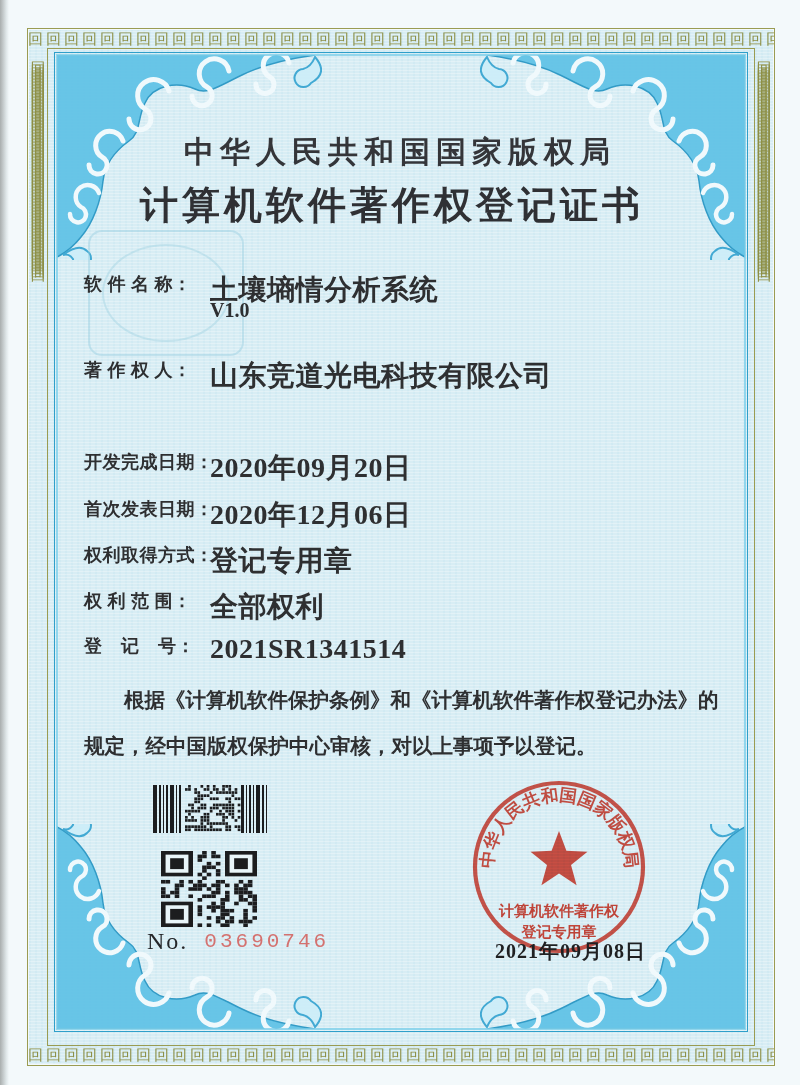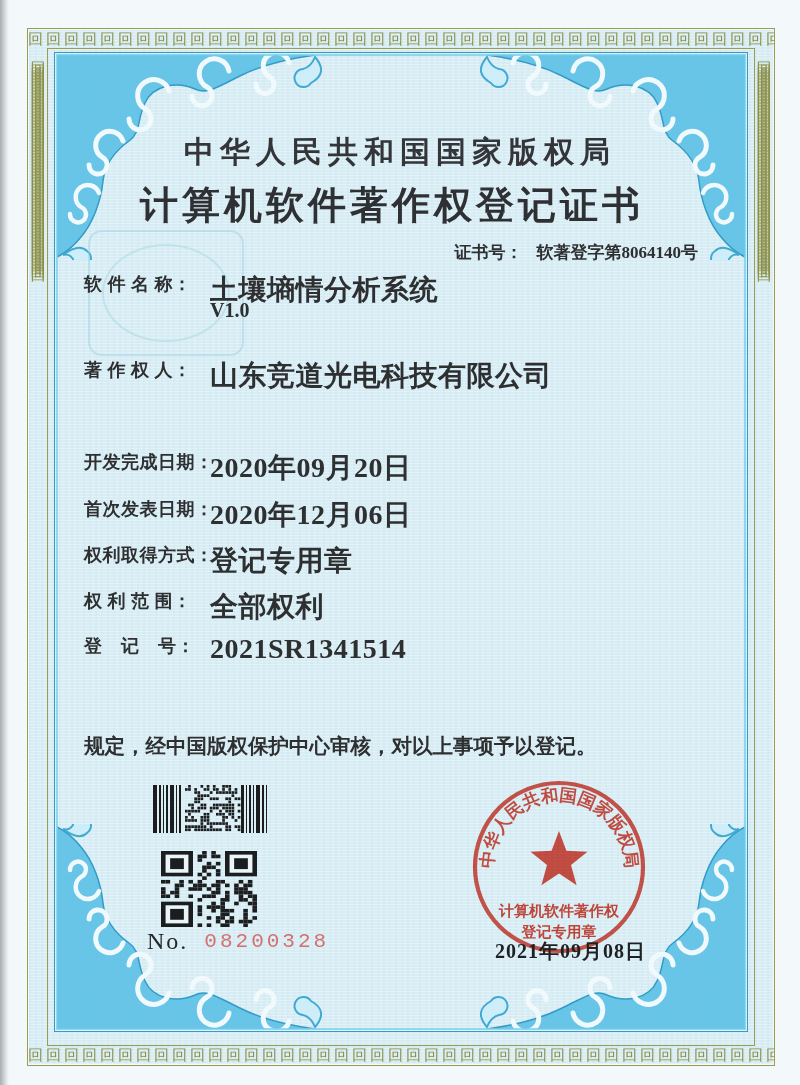--- a/index.html
+++ b/index.html
@@ -115,23 +115,20 @@
     <div class="meander m-bottom">回回回回回回回回回回回回回回回回回回回回回回回回回回回回回回回回回回回回回回回回回回回回回回回回回回回回回回回回回回回回回回回回回回回回回回</div>
     <div class="meander m-left">回回回回回回回回回回回回回回回回回回回回回回回回回回回回回回回回回回回回回回回回回回回回回回回回回回回回回回回回回回回回回回回回回回回回回回</div>
     <div class="meander m-right">回回回回回回回回回回回回回回回回回回回回回回回回回回回回回回回回回回回回回回回回回回回回回回回回回回回回回回回回回回回回回回回回回回回回回回</div>
   </div>
 
   <div class="watermark"></div>
 
   <div class="authority">中华人民共和国国家版权局</div>
   <div class="cert-title">计算机软件著作权登记证书</div>
 
-  <div class="cert-no">
-    <span class="lab">证书号：</span><span>软著登字第8064140号</span>
-  </div>
 
   <div class="row" style="top:272px">
     <span class="flabel">软 件 名 称：</span>
     <span class="fvalue">土壤墒情分析系统</span>
     <span class="fvalue2">V1.0</span>
   </div>
   <div class="row" style="top:358px">
     <span class="flabel">著 作 权 人：</span>
     <span class="fvalue">山东竞道光电科技有限公司</span>
   </div>
@@ -149,20 +146,21 @@
   </div>
   <div class="row" style="top:589px">
     <span class="flabel">权 利 范 围：</span>
     <span class="fvalue">全部权利</span>
   </div>
   <div class="row" style="top:634px">
     <span class="flabel">登　记　号：</span>
     <span class="fvalue">2021SR1341514</span>
   </div>
 
+  <div class="statement st1">根据《计算机软件保护条例》和《计算机软件著作权登记办法》的</div>
   <div class="statement st2">规定，经中国版权保护中心审核，对以上事项予以登记。</div>
 
   <svg id="barcode-svg" class="codes" width="118" height="48" viewBox="0 0 118 48">
       <rect x="0" y="0" width="4" height="48" fill="#1c1d1f"></rect>
       <rect x="6" y="0" width="2" height="48" fill="#1c1d1f"></rect>
       <rect x="10" y="0" width="1" height="48" fill="#1c1d1f"></rect>
       <rect x="13" y="0" width="2" height="48" fill="#1c1d1f"></rect>
       <rect x="17" y="0" width="4" height="48" fill="#1c1d1f"></rect>
       <rect x="23" y="0" width="1" height="48" fill="#1c1d1f"></rect>
       <rect x="26" y="0" width="2" height="48" fill="#1c1d1f"></rect>
@@ -433,21 +431,21 @@
       <rect x="19" y="19" width="1" height="1" fill="#1c1d1f"></rect>
       <rect x="20" y="12" width="1" height="1" fill="#1c1d1f"></rect>
       <rect x="20" y="13" width="1" height="1" fill="#1c1d1f"></rect>
       <rect x="20" y="14" width="1" height="1" fill="#1c1d1f"></rect>
       <rect x="20" y="15" width="1" height="1" fill="#1c1d1f"></rect>
       <rect x="20" y="16" width="1" height="1" fill="#1c1d1f"></rect>
       <rect x="20" y="18" width="1" height="1" fill="#1c1d1f"></rect>
     </svg>
 
   <div class="serial">
-    <span class="no">No.</span><span class="num">08200328</span>
+    <span class="no">No.</span><span class="num">03690746</span>
   </div>
 
   <svg class="seal-svg" viewBox="0 0 200 200" font-family="Liberation Serif, DejaVu Serif, serif">
     <circle cx="100" cy="98" r="84" fill="none" stroke="#dd3b2c" stroke-width="4.2" opacity="0.92"></circle>
     <path id="sealArc" d="M 40.2 125.9 A 66 66 0 1 1 159.8 125.9" fill="none"></path>
     <text fill="#dd3b2c" font-size="17.5" font-weight="bold" opacity="0.95">
       <textPath href="#sealArc" startOffset="50%" text-anchor="middle">中华人民共和国国家版权局</textPath>
     </text>
     <polygon fill="#dd3b2c" opacity="0.95" points="100,62 107.4,81.8 128.5,82.7 112.0,95.9 117.6,116.3 100,104.6 82.4,116.3 88.0,95.9 71.5,82.7 92.6,81.8"></polygon>
     <text x="100" y="147" text-anchor="middle" font-size="15" font-weight="bold" fill="#dd3b2c">计算机软件著作权</text>

